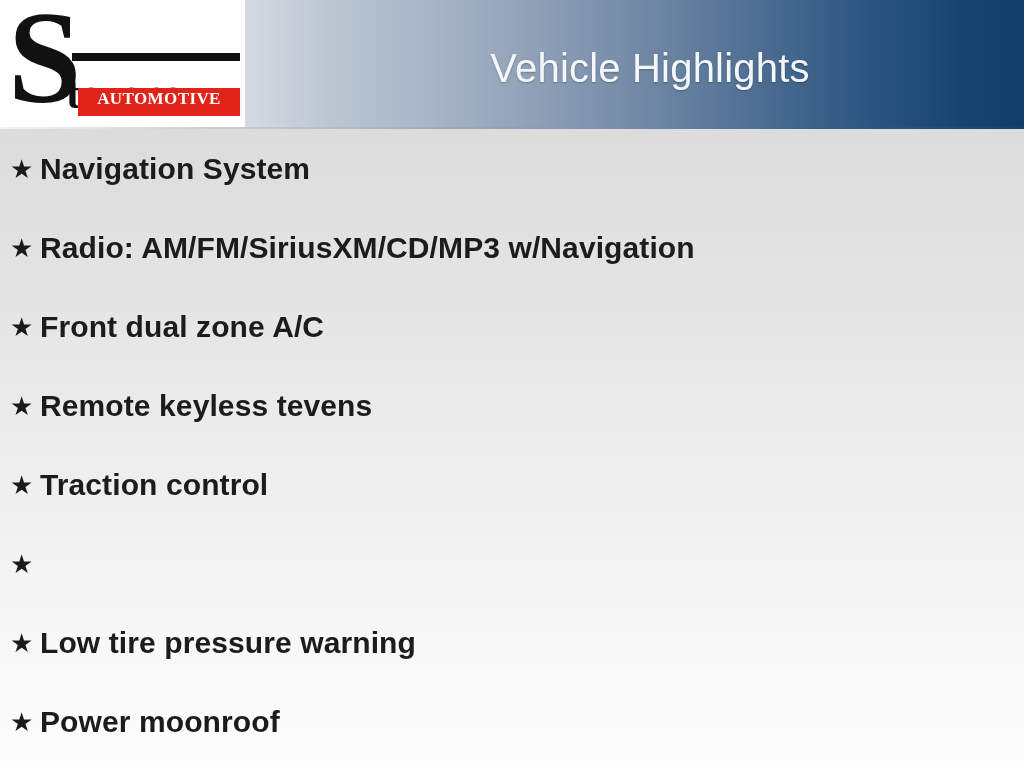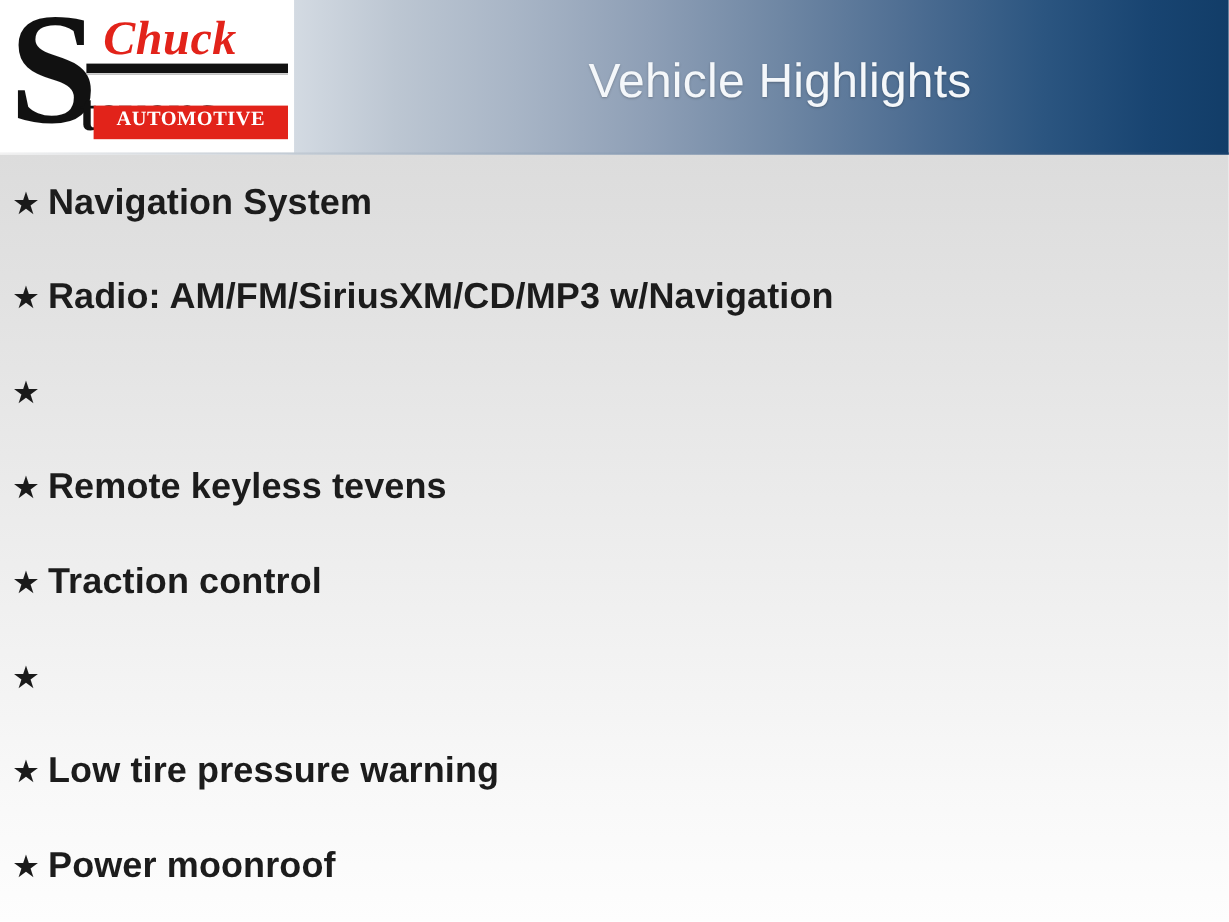--- a/index.html
+++ b/index.html
@@ -199,21 +199,20 @@
 <body>
 
 <div id="slide">
 
   <div class="header">
 
     <div class="header-title">Vehicle Highlights</div>
 
     <div class="logo">
       <span class="logo-s">S</span>
-      <span class="logo-chuck">Chuck</span>
       <div class="logo-bar"></div>
       <span class="logo-stevens">tevens</span>
       <div class="logo-auto-band">
         <span class="logo-auto-text">AUTOMOTIVE</span>
       </div>
     </div>
 
   </div>
   <div class="header-underline"></div>
 
@@ -222,20 +221,21 @@
         <li class="feature-item">
           <span class="bullet-star">★</span>
           <span class="feature-label">Navigation System</span>
         </li>
         <li class="feature-item">
           <span class="bullet-star">★</span>
           <span class="feature-label">Radio: AM/FM/SiriusXM/CD/MP3 w/Navigation</span>
         </li>
         <li class="feature-item">
           <span class="bullet-star">★</span>
+          <span class="feature-label">Front dual zone A/C</span>
         </li>
         <li class="feature-item">
           <span class="bullet-star">★</span>
           <span class="feature-label">Remote keyless tevens</span>
         </li>
         <li class="feature-item">
           <span class="bullet-star">★</span>
           <span class="feature-label">Traction control</span>
         </li>
         <li class="feature-item">

